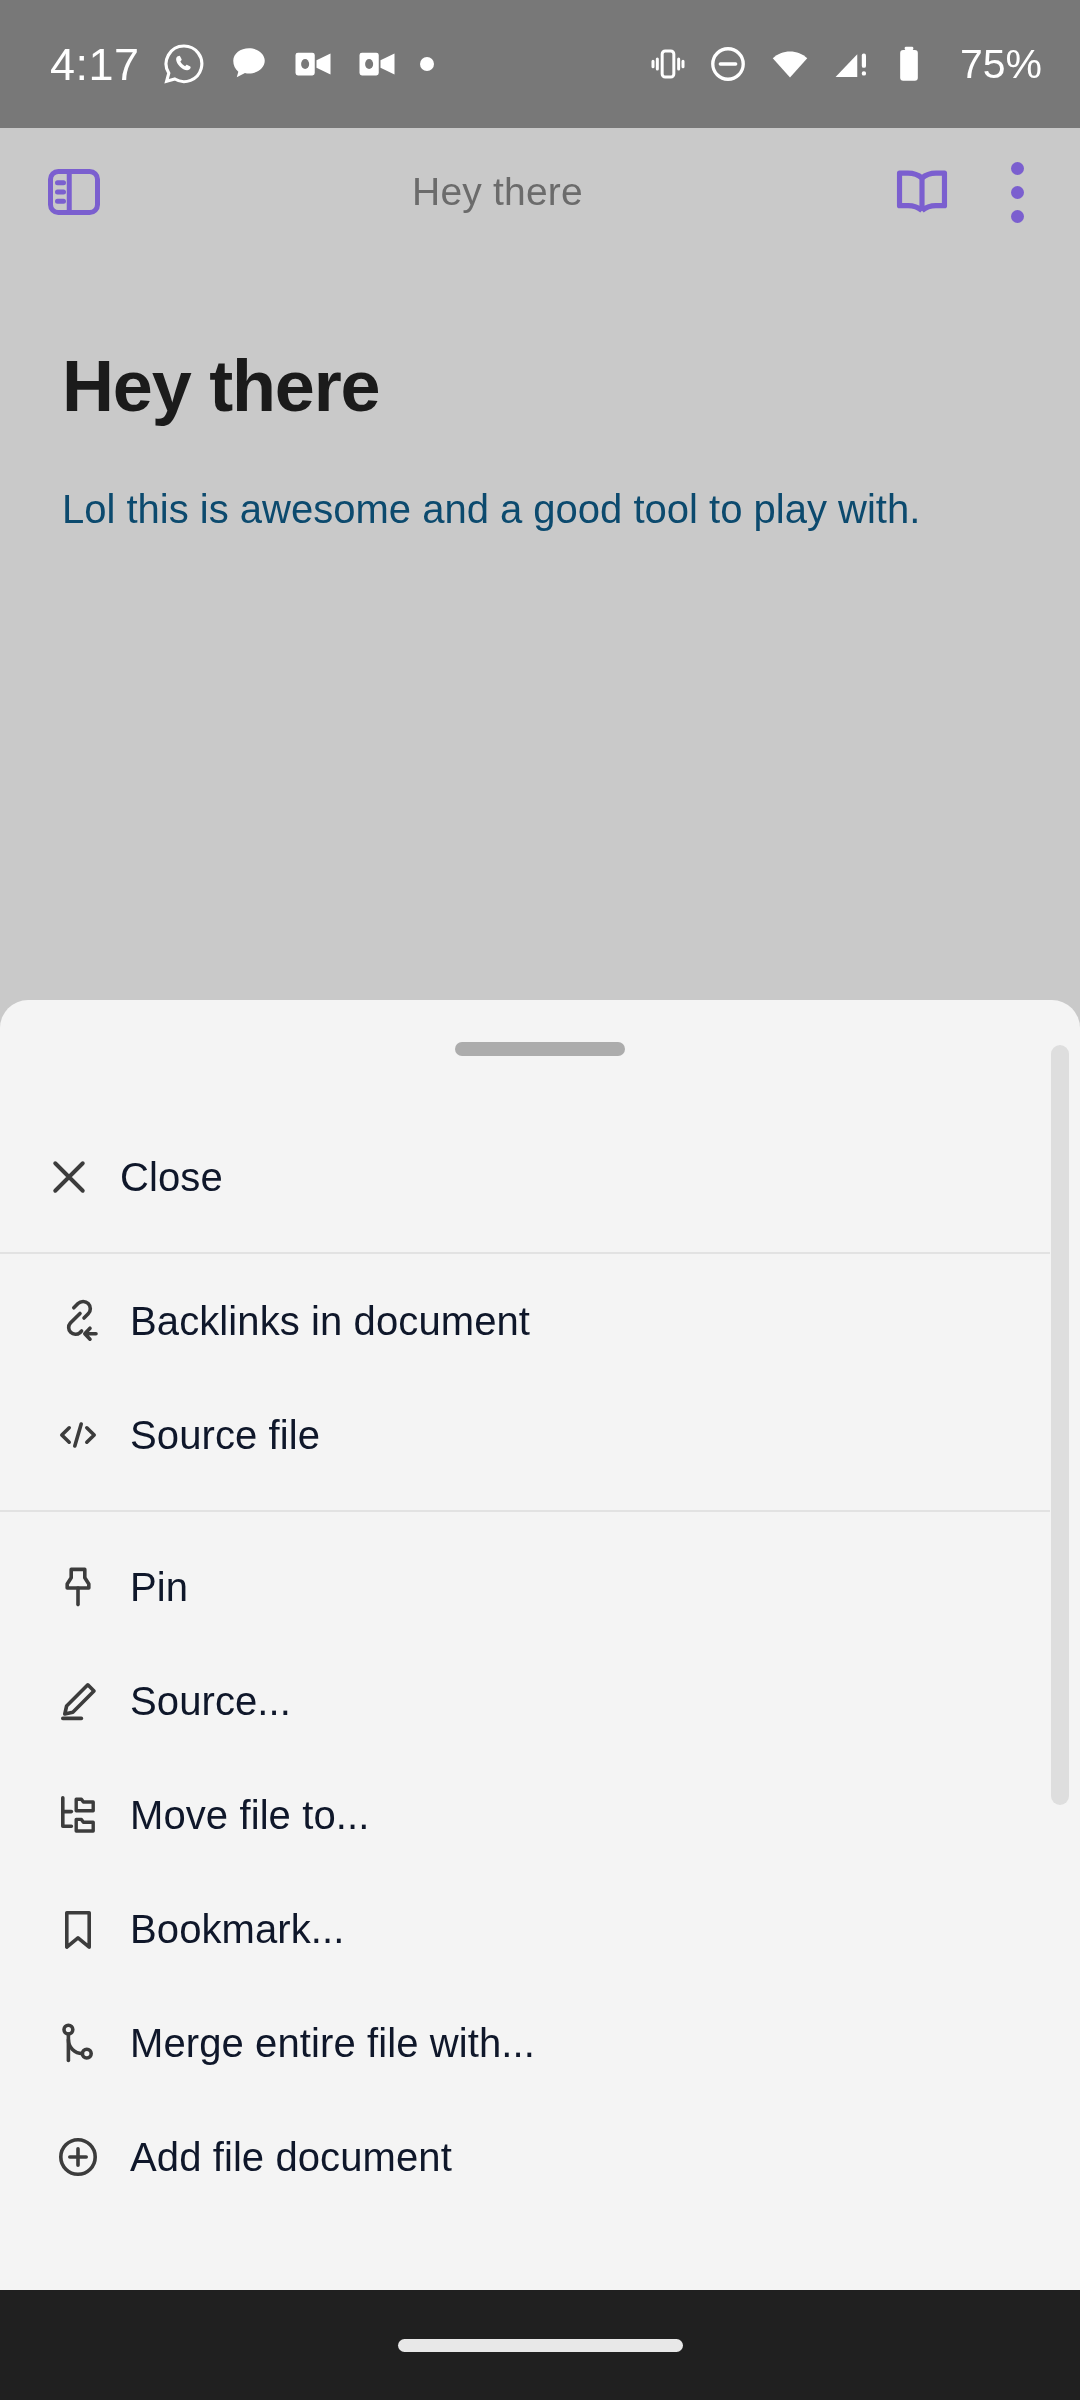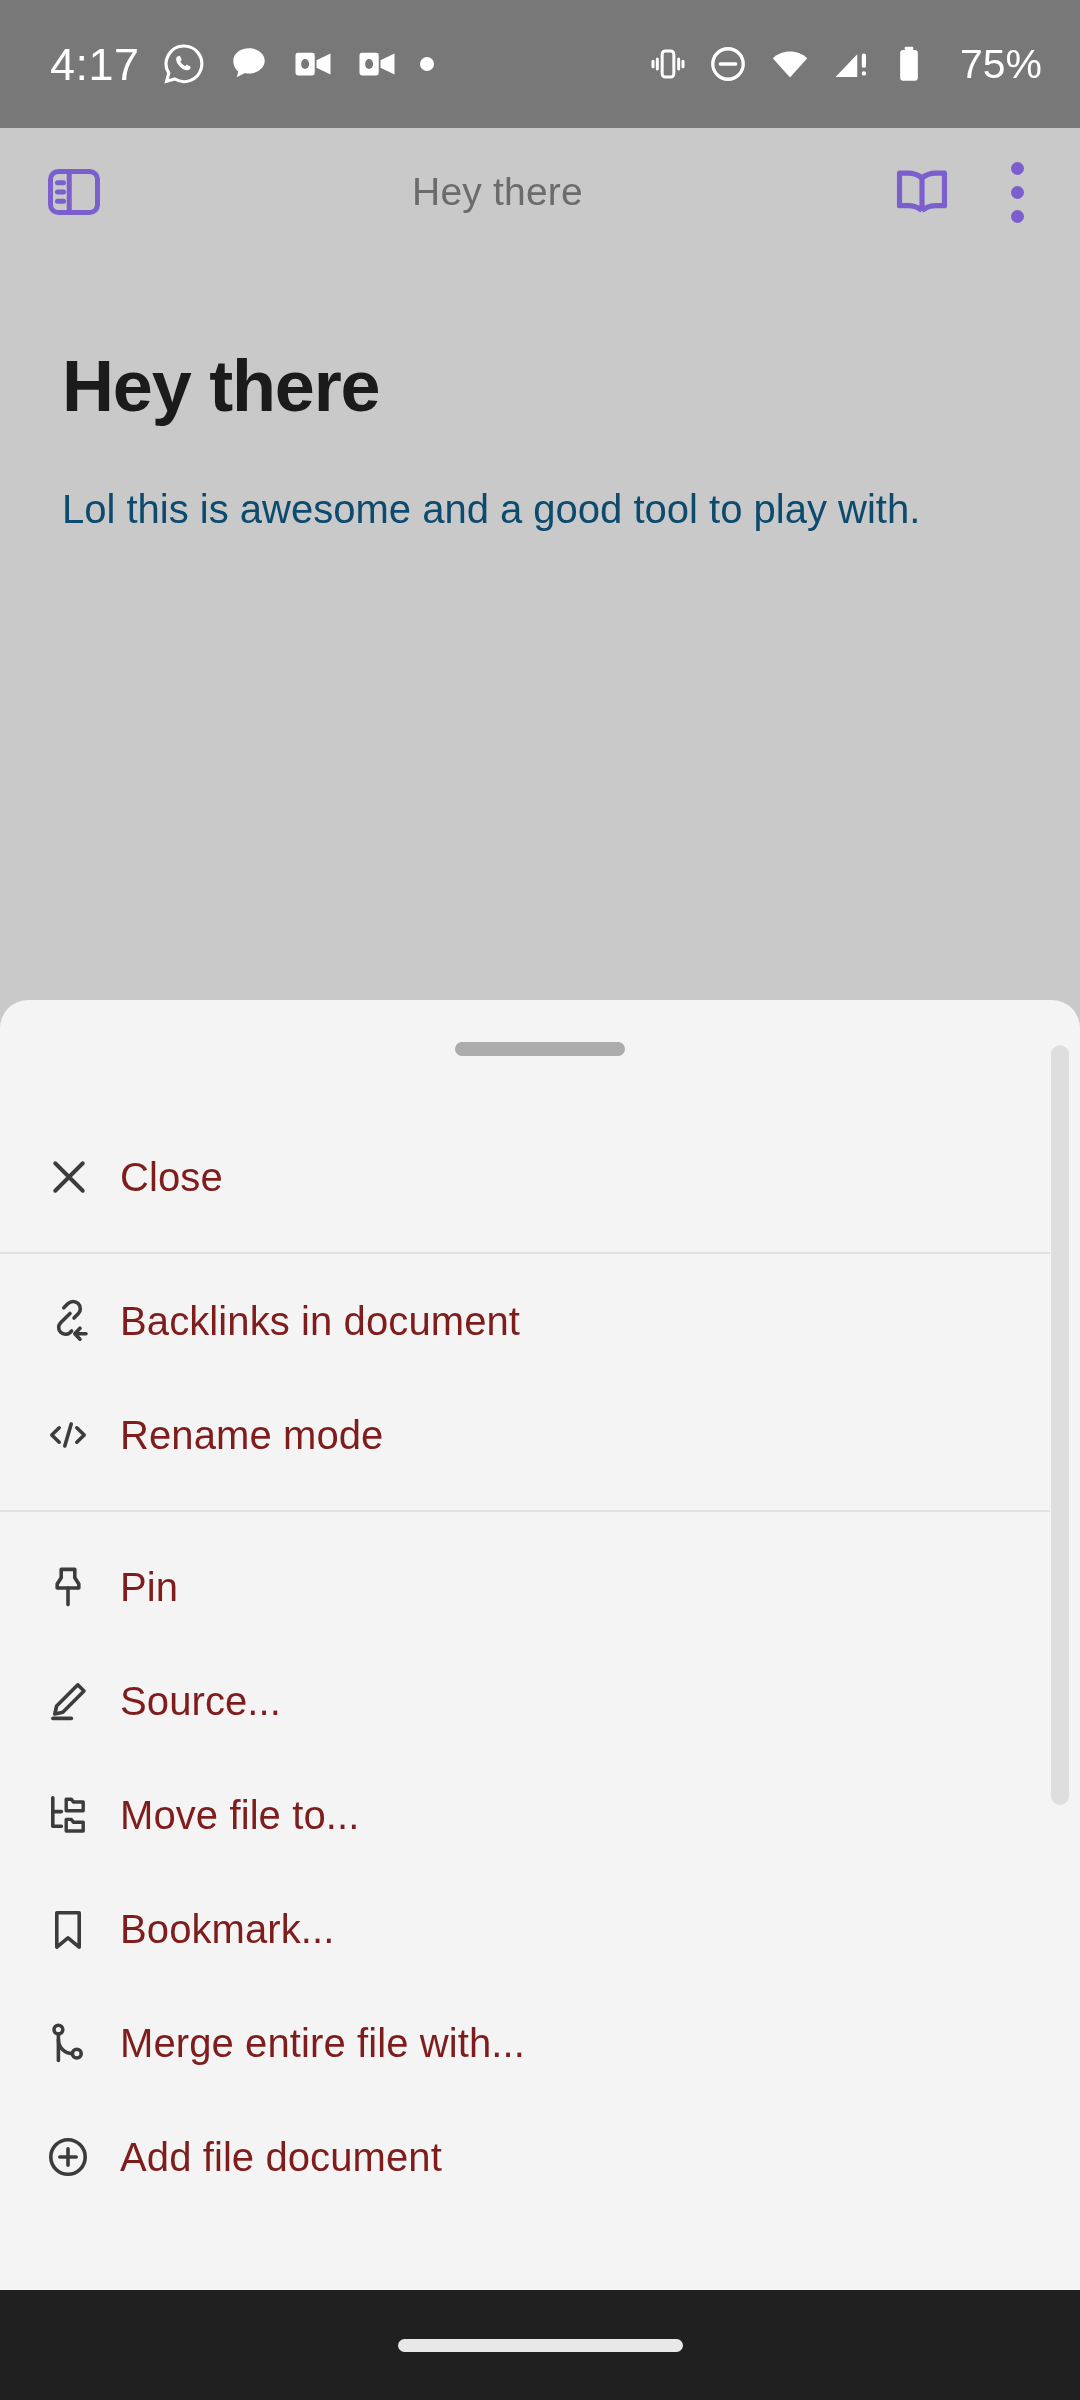--- a/index.html
+++ b/index.html
@@ -65,24 +65,24 @@
   }
   .menu-row{
     display:flex; align-items:center; height:114px; padding:0 0 0 44px;
   }
   .menu-row.close-row{ height:150px; margin-top:46px; }
   .mi-ico{
     width:76px; min-width:76px; display:flex; align-items:center;
     justify-content:flex-start;
   }
   .mi-label{
-    font-size:40px; color:#7f1d1d; letter-spacing:.1px; line-height:1;
+    font-size:40px; color:#0f172a; letter-spacing:.1px; line-height:1;
   }
   .divider{ height:2px; background:#e2e2e2; width:1050px; }
-  .grp{ padding:18px 0 18px 0; }
+  .grp{ padding:18px 0 18px 10px; }
   .grp.first{ padding-top:10px; }
 
   
   .navbar{
     position:absolute; left:0; bottom:0; width:1080px; height:110px;
     background:#202020; display:flex; align-items:center; justify-content:center;
   }
   .home-ind{ width:285px; height:13px; border-radius:7px; background:#e8e8e8; }
 </style>
 </head>
@@ -211,21 +211,21 @@
 
 
       <div class="menu-row">
         <span class="mi-ico">
           <svg width="48" height="48" viewBox="0 0 24 24" fill="none">
             <path d="M7.6 8.4 3.9 12l3.7 3.6" stroke="#3c3c3c" stroke-width="1.8" stroke-linecap="round" stroke-linejoin="round"></path>
             <path d="M16.4 8.4 20.1 12l-3.7 3.6" stroke="#3c3c3c" stroke-width="1.8" stroke-linecap="round" stroke-linejoin="round"></path>
             <path d="M13.6 6.5 10.4 17.5" stroke="#3c3c3c" stroke-width="1.8" stroke-linecap="round"></path>
           </svg>
         </span>
-        <span class="mi-label">Rename mode</span>
+        <span class="mi-label">Source file</span>
       </div>
     </div>
 
     <div class="divider"></div>
 
     <div class="grp">
       <div class="menu-row">
         <span class="mi-ico">
           <svg width="48" height="48" viewBox="0 0 24 24" fill="none">
             <path d="M8.6 3.2h6.8M8.6 3.2v4.2l-2 3.1v2h10.8v-2l-2-3.1V3.2" stroke="#3c3c3c" stroke-width="1.8" stroke-linejoin="round" stroke-linecap="round"></path>

